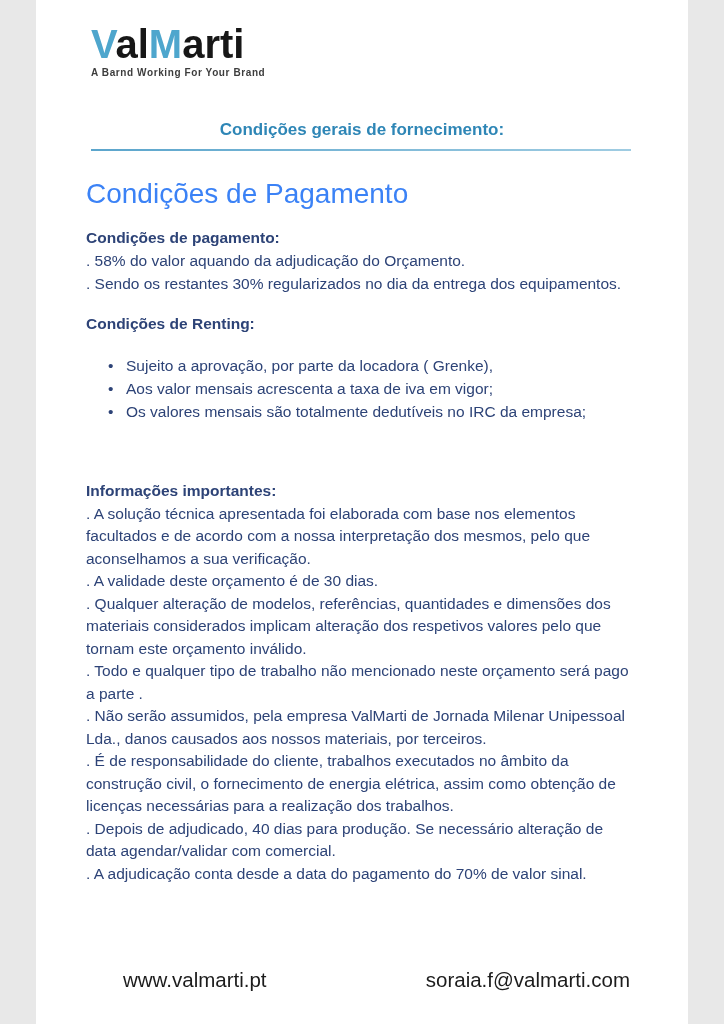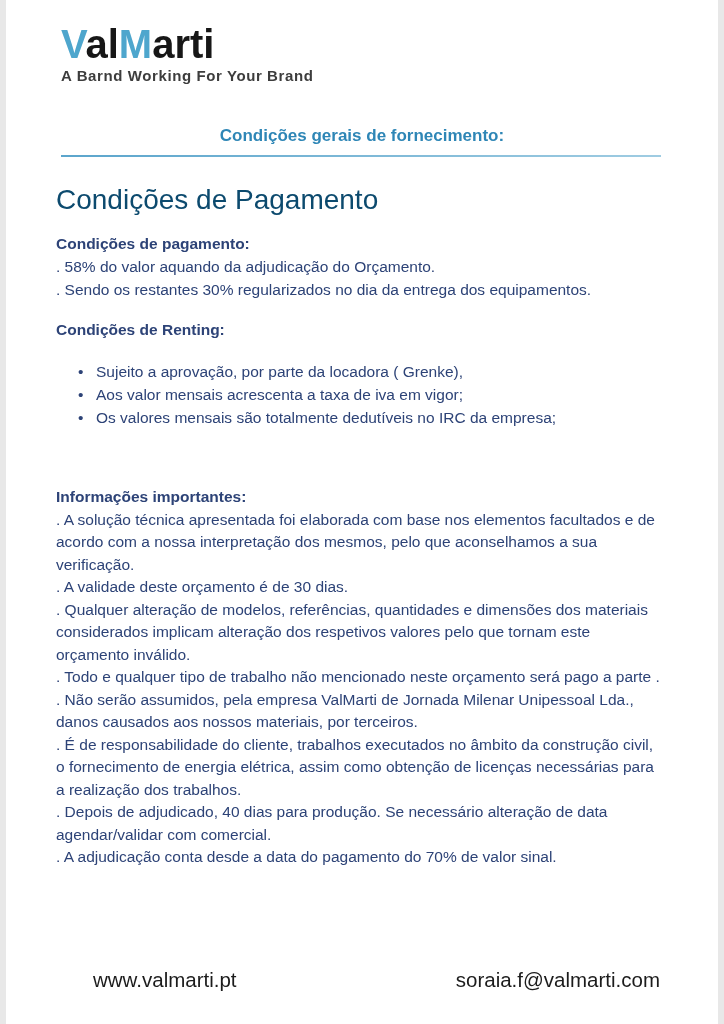--- a/index.html
+++ b/index.html
@@ -1,37 +1,37 @@
 <!DOCTYPE html>
 <html><head>
 <meta charset="utf-8">
 <style>
   * { margin: 0; padding: 0; box-sizing: border-box; }
   html, body { background: #e8e8e8; }
   .page {
     position: relative;
-    width: 712px;
+    width: 652px;
     height: 1024px;
     margin: 0 auto;
     background: #ffffff;
     font-family: "Liberation Sans", sans-serif;
     overflow: hidden;
   }
   
   .logo-block { padding-top: 22px; padding-left: 55px; }
   .logo-text {
     font-size: 40px;
     font-weight: 600;
     line-height: 44px;
     color: #171717;
     letter-spacing: 0px;
   }
   .logo-accent { color: #4ea6cd; }
   .logo-tagline {
-    font-size: 15px;
+    font-size: 10px;
     font-weight: 600;
     letter-spacing: 0.6px;
     color: #3d3d3d;
     margin-top: 1px;
   }
   
   .header-title {
     margin-top: 42px;
     text-align: center;
     font-size: 17px;
@@ -42,21 +42,21 @@
     margin: 9px 57px 0 55px;
     height: 2px;
     border: none;
     background: linear-gradient(to right, #5ba5cc, #9fcce2);
   }
   
   .main-title {
     margin: 26px 50px 0 50px;
     font-size: 28px;
     font-weight: 400;
-    color: #0c4a6e;
+    color: #3b82f6;
     line-height: 34px;
   }
   
   .content {
     margin: 0 52px 0 50px;
     color: #2d4377;
     font-size: 15.5px;
   }
   .section-heading {
     font-weight: 700;

